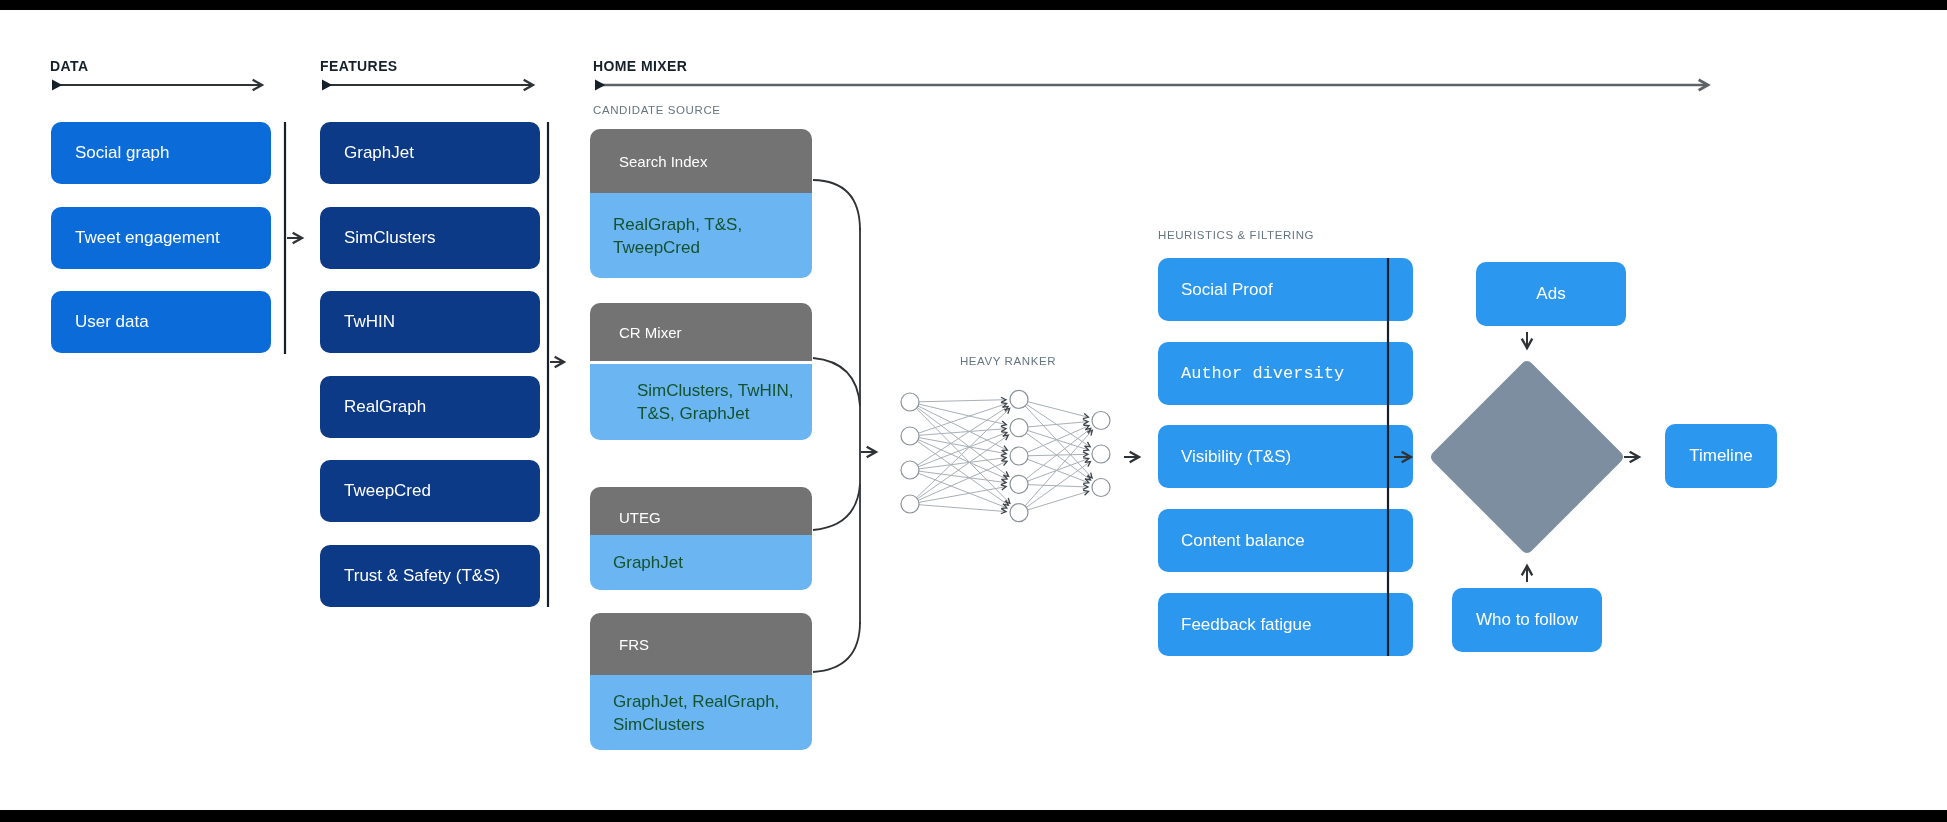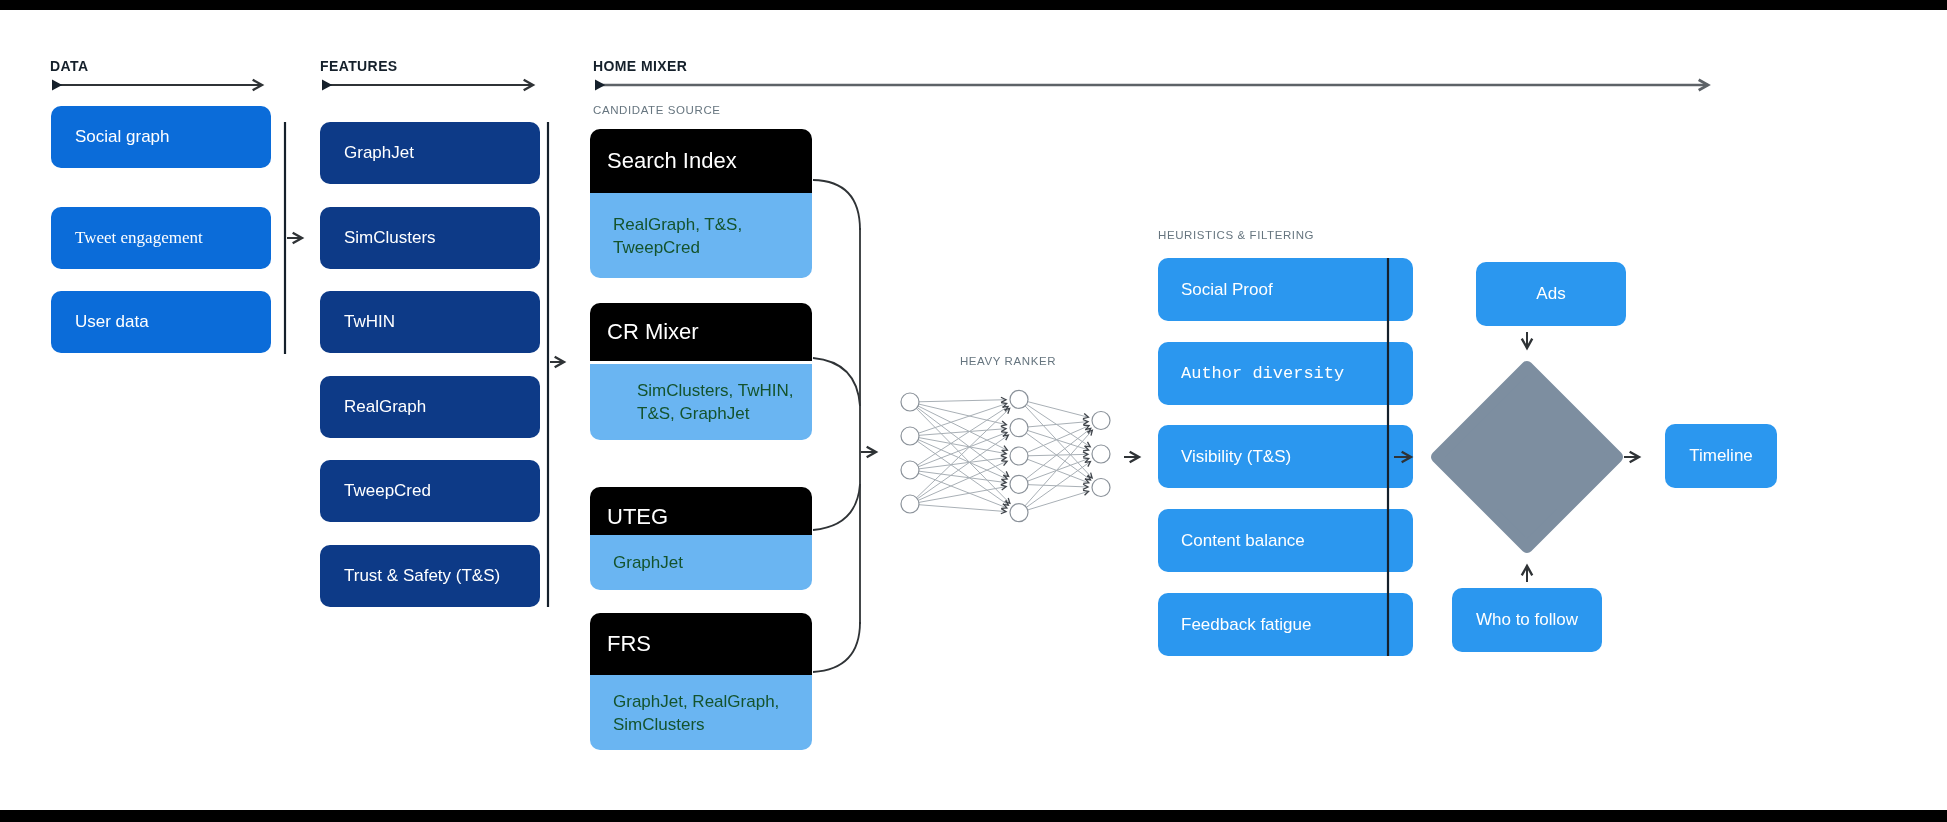--- a/index.html
+++ b/index.html
@@ -24,22 +24,22 @@
     position:absolute;border-radius:10px;color:#ffffff;font-size:17px;
     display:flex;align-items:center;padding-left:24px;box-sizing:border-box;
     white-space:nowrap;
   }
   .box.data{background:#0b6cd9;width:220px;height:62px;left:51px;}
   .box.feature{background:#0d3a87;width:220px;height:62px;left:320px;}
   .box.bright{background:#2b97ef;}
   .box.centered{justify-content:center;padding-left:0;}
 
   .cand-head{
-    position:absolute;left:590px;width:222px;background:#000000;color:#fff;
-    font-size:22px;display:flex;align-items:center;padding-left:17px;
+    position:absolute;left:590px;width:222px;background:#737373;color:#fff;
+    font-size:15px;display:flex;align-items:center;padding-left:29px;
     box-sizing:border-box;border-radius:10px 10px 0 0;white-space:nowrap;
   }
   .cand-sub{
     position:absolute;left:590px;width:222px;background:#6ab5f2;color:#14532d;
     font-size:17px;line-height:23px;display:flex;align-items:center;
     padding-left:23px;padding-right:18px;box-sizing:border-box;
     border-radius:0 0 10px 10px;
   }
   .heur{left:1158px;width:255px;height:63px;background:#2b97ef;padding-left:23px;}
 
@@ -58,22 +58,22 @@
   <div class="bar bottom"></div>
 
   <div class="col-header" style="left:50px;top:58px;">DATA</div>
   <div class="col-header" style="left:320px;top:58px;">FEATURES</div>
   <div class="col-header" style="left:593px;top:58px;">HOME MIXER</div>
 
   <div class="sub-label" style="left:593px;top:104px;">CANDIDATE SOURCE</div>
   <div class="sub-label" style="left:1008px;top:355px;transform:translateX(-50%);">HEAVY RANKER</div>
   <div class="sub-label" style="left:1158px;top:229px;">HEURISTICS &amp; FILTERING</div>
 
-  <div class="box data" style="top:106px;">Social graph</div>
-  <div class="box data" style="top:207px;font-family:Liberation Serif, serif;">Tweet engagement</div>
+  <div class="box data" style="top:122px;">Social graph</div>
+  <div class="box data" style="top:207px;">Tweet engagement</div>
   <div class="box data" style="top:291px;">User data</div>
 
   <div class="box feature" style="top:122px;">GraphJet</div>
   <div class="box feature" style="top:207px;">SimClusters</div>
   <div class="box feature" style="top:291px;">TwHIN</div>
   <div class="box feature" style="top:376px;">RealGraph</div>
   <div class="box feature" style="top:460px;">TweepCred</div>
   <div class="box feature" style="top:545px;">Trust &amp; Safety (T&amp;S)</div>
 
   <div class="cand-head" style="top:129px;height:64px;">Search Index</div>

